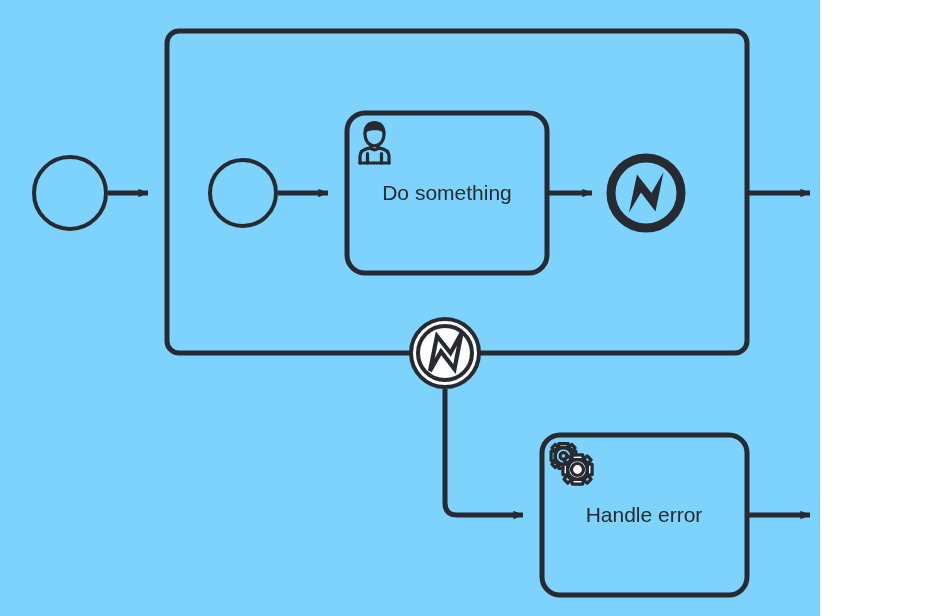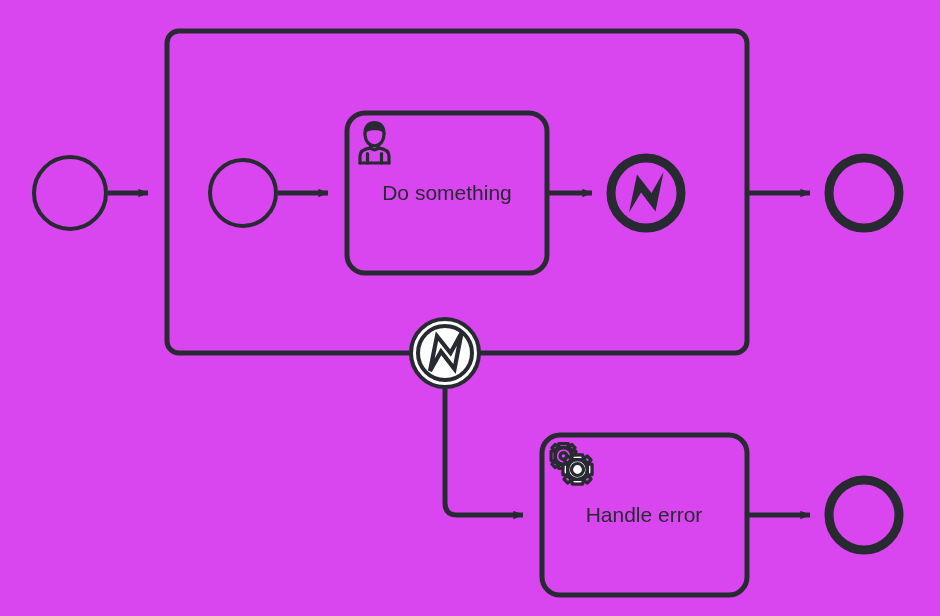--- a/index.html
+++ b/index.html
@@ -5,23 +5,23 @@
   html, body {
     margin: 0;
     padding: 0;
     background: #ffffff;
   }
   body {
     font-family: "Liberation Sans", sans-serif;
   }
   #diagram-canvas {
     position: relative;
-    width: 940px;
+    width: 820px;
     height: 616px;
-    background: #d946ef;
+    background: #7dd3fc;
     overflow: hidden;
     text-align: right;
   }
   #bpmn-svg {
     display: block;
     width: 940px;
     height: 616px;
   }
   .shape-stroke {
     fill: none;

